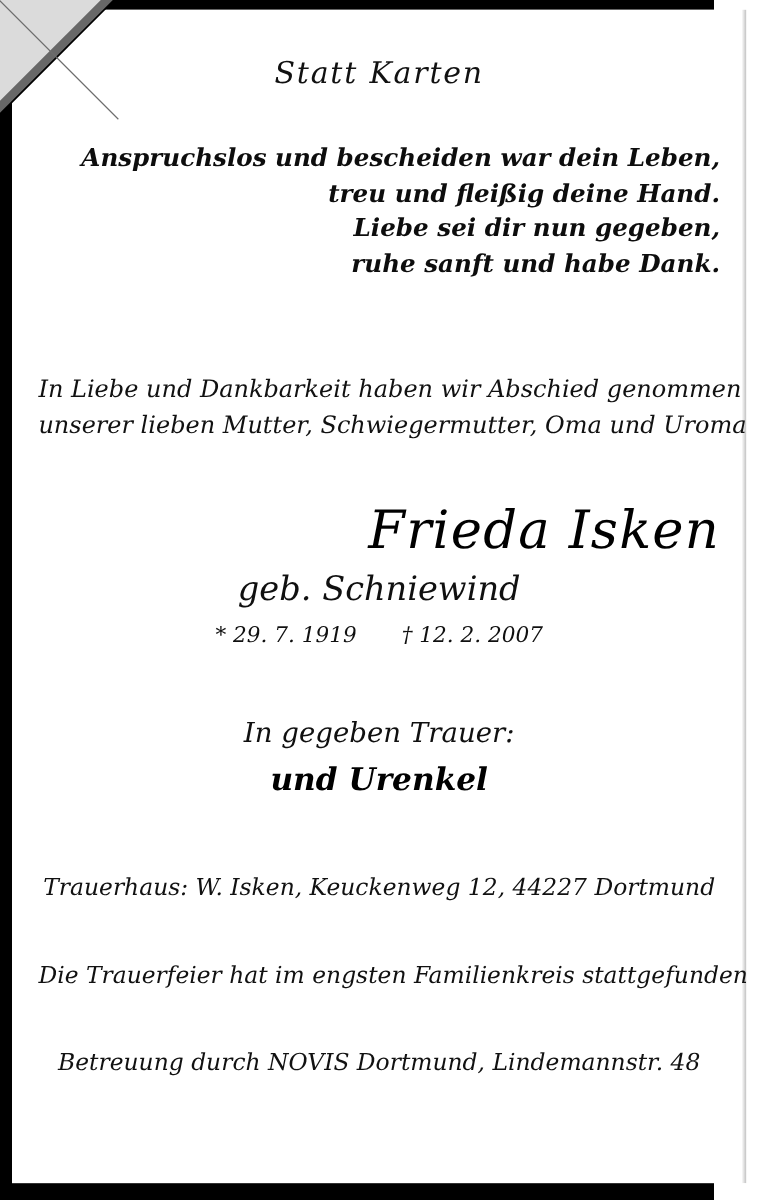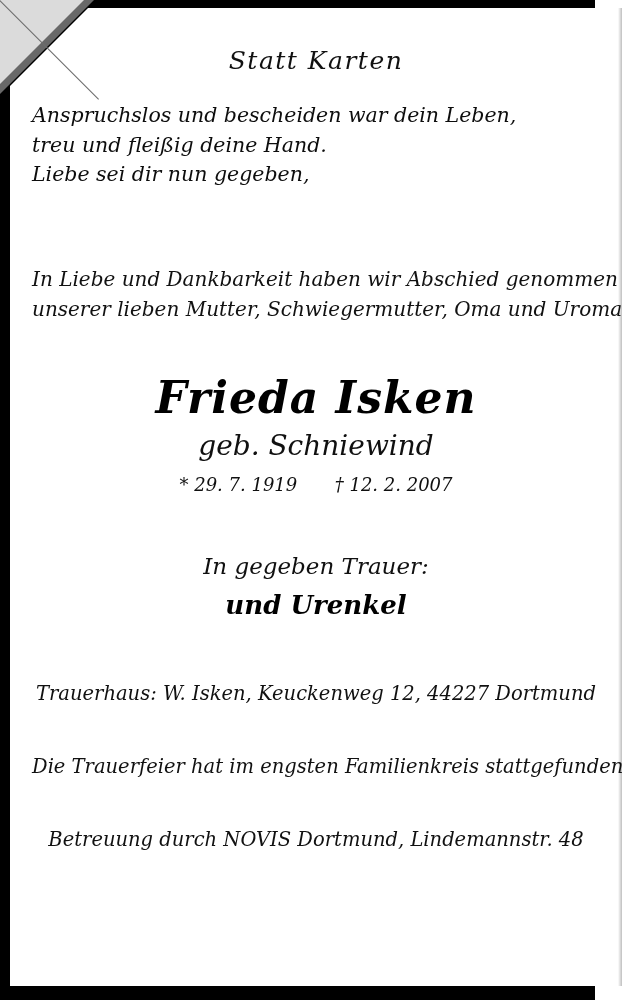--- a/index.html
+++ b/index.html
@@ -104,51 +104,52 @@
   .statt {
     margin-top: 38px;
     font-family: "DejaVu Serif", serif;
     font-style: italic;
     font-size: 25px;
     letter-spacing: 1.5px;
     color: #111111;
   }
 
   .verse {
-    margin-top: 26px;
-    font-family: "DejaVu Serif", serif;
-    font-weight: normal;
+    margin-top: 42px;
+    font-family: "DejaVu Serif", serif;
+    font-weight: bold;
     font-style: italic;
     font-size: 20.5px;
     line-height: 1.44;
     color: #0d0d0d;
-    text-align: left;
+    text-align: right;
   }
   .verse div {
     white-space: nowrap;
   }
 
   .intro {
     margin-top: 74px;
     font-family: "DejaVu Serif", serif;
     font-style: italic;
     font-size: 20px;
     line-height: 1.5;
     color: #111111;
   }
   .intro div { white-space: nowrap; }
 
   .name {
     margin-top: 48px;
     font-family: "DejaVu Serif", serif;
-    font-weight: bold;
+    font-weight: normal;
     font-style: italic;
     font-size: 44px;
     letter-spacing: 1px;
     color: #000000;
+    text-align: right;
   }
 
   .maiden {
     margin-top: 6px;
     font-family: "DejaVu Serif", serif;
     font-style: italic;
     font-size: 28px;
     color: #101010;
   }
 
@@ -201,20 +202,21 @@
   <div class="paper">
 
     <div class="content">
 
       <div class="statt">Statt Karten</div>
 
       <div class="verse">
         <div>Anspruchslos und bescheiden war dein Leben,</div>
         <div>treu und fleißig deine Hand.</div>
         <div>Liebe sei dir nun gegeben,</div>
+        <div>ruhe sanft und habe Dank.</div>
       </div>
 
       <div class="intro">
         <div>In Liebe und Dankbarkeit haben wir Abschied genommen von</div>
         <div>unserer lieben Mutter, Schwiegermutter, Oma und Uroma</div>
       </div>
 
       <div class="name">Frieda Isken</div>
 
       <div class="maiden">geb. Schniewind</div>

